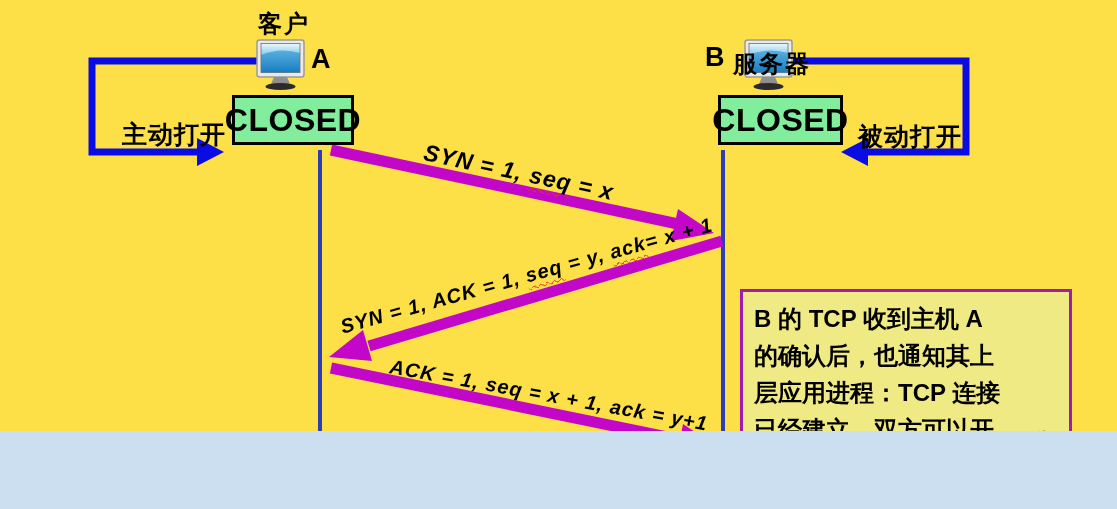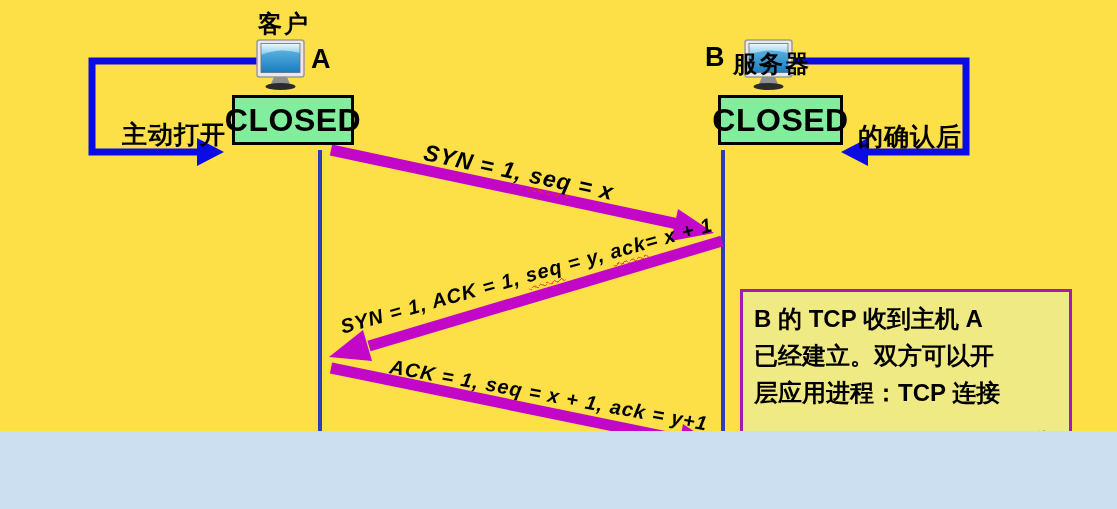--- a/index.html
+++ b/index.html
@@ -130,40 +130,41 @@
   <div class="lbl host-letter" style="left:705px;top:42px;">B</div>
 
   <div class="state-box" style="left:232px;top:95px;width:116px;height:44px;">
     <span>CLOSED</span>
   </div>
   <div class="state-box" style="left:718px;top:95px;width:119px;height:44px;">
     <span>CLOSED</span>
   </div>
 
   <div class="lbl open-lbl" style="left:122px;top:118px;text-align:center;">主动打开</div>
-  <div class="lbl open-lbl" style="left:858px;top:120px;">的确认后</div>
+  <div class="lbl open-lbl" style="left:858px;top:120px;">被动打开</div>
 
   <div class="msg msg1">
     <span>SYN = 1, </span><span class="sq">seq</span><span> = x</span>
   </div>
   <div class="msg msg2">
     <span>SYN = 1, ACK = 1, </span><span class="sq">seq</span><span> = y, </span><span class="sq">ack</span><span>= x + 1</span>
   </div>
   <div class="msg msg3">
     <span>ACK = 1, seq = x + 1, ack = y+1</span>
   </div>
 
   <div class="dt-box">
     <span>数据传送</span>
   </div>
 
   <div class="note-box">
     <div class="note-line">B 的 TCP 收到主机 A</div>
+    <div class="note-line">的确认后，也通知其上</div>
+    <div class="note-line">层应用进程：TCP 连接</div>
     <div class="note-line">已经建立。双方可以开</div>
-    <div class="note-line">层应用进程：TCP 连接</div>
   </div>
 
   <svg class="abs mountain" style="left:840px;top:412px;" width="277" height="97" viewBox="0 0 277 97">
     <path d="M0,97 L0,62 Q30,34 62,52 Q90,66 118,44 Q148,20 176,44 Q205,64 232,40 L258,55 L277,40 L277,97 Z" fill="#ffffff" opacity="0.5"></path>
     <path d="M30,97 L58,50 L80,78 L104,46 L130,80 L160,52 L190,84 L220,55 L248,86 L277,60 L277,97 Z" fill="#9fb8cf" opacity="0.35"></path>
     <path d="M52,80 L64,56 L74,80 Z" fill="#6d8fc0" opacity="0.45"></path>
   </svg>
 
   <div class="wm-brand">清羽飞扬</div>
   <div class="wm-sub">— QYLIU.TOP &nbsp;LIUSHEN —</div>

